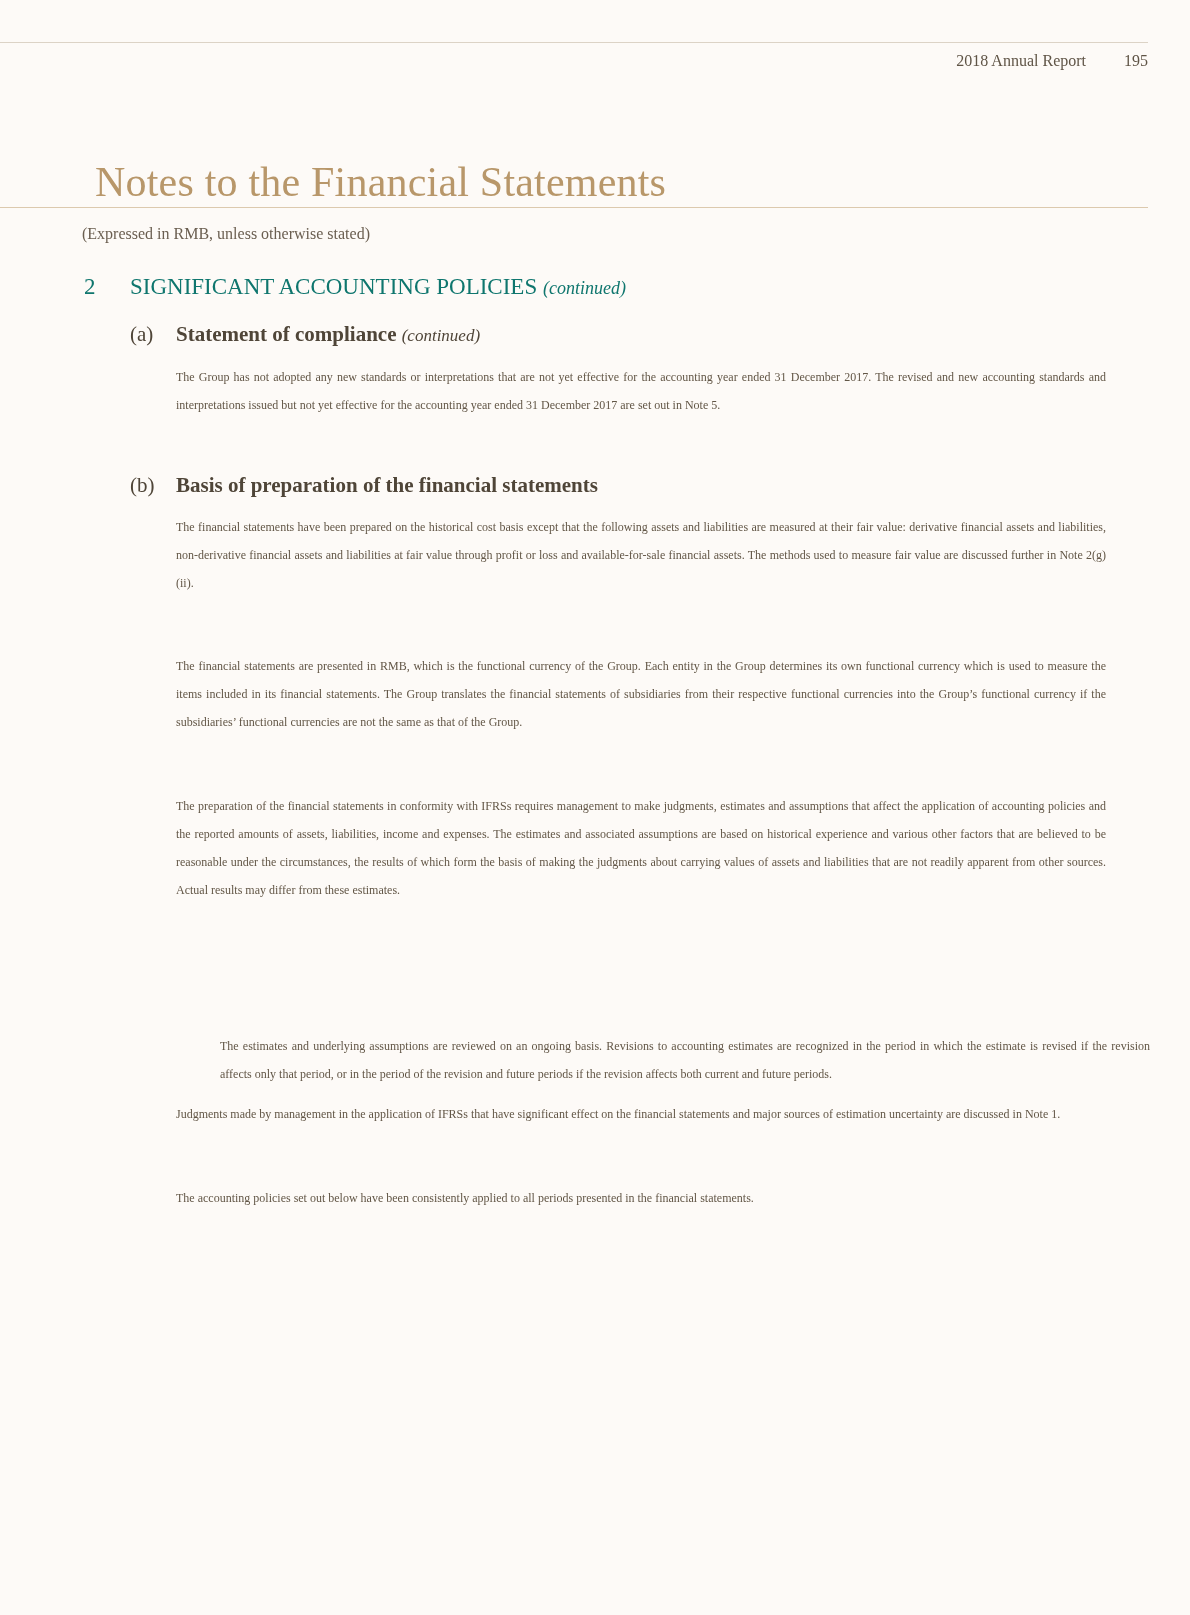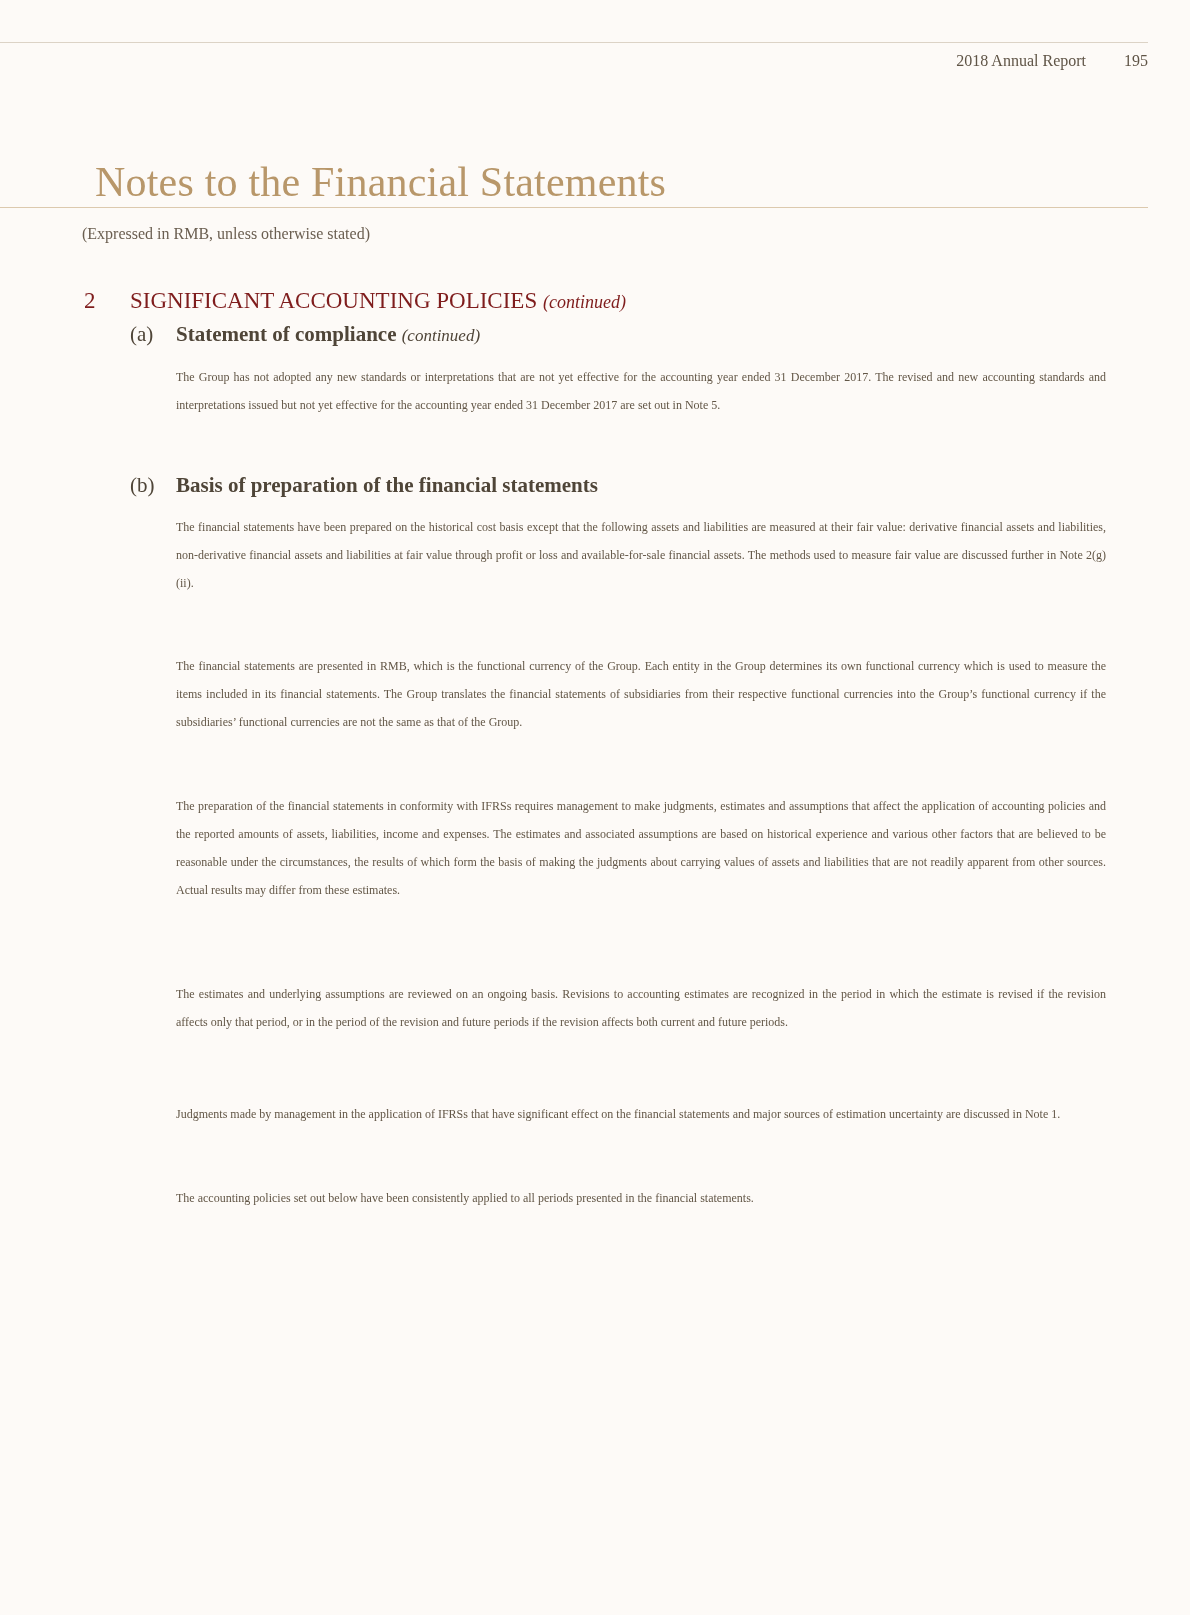--- a/index.html
+++ b/index.html
@@ -57,23 +57,23 @@
       position: absolute;
       left: 82px;
       top: 225px;
       font-size: 16px;
       color: #6a5e50;
       white-space: nowrap;
     }
     .section-heading {
       position: absolute;
       left: 84px;
-      top: 288px;
+      top: 274px;
       font-size: 23px;
-      color: #7f1d1d;
+      color: #0f766e;
       white-space: nowrap;
     }
     .section-heading .num {
       display: inline-block;
       width: 46px;
     }
     .section-heading .cont {
       font-style: italic;
       font-size: 18px;
     }
@@ -136,15 +136,15 @@
 
 <p class="para" style="top:363px;">The Group has not adopted any new standards or interpretations that are not yet effective for the accounting year ended 31 December 2017. The revised and new accounting standards and interpretations issued but not yet effective for the accounting year ended 31 December 2017 are set out in Note 5.</p>
 
 <div class="sub-heading" style="top:473px;">
   <span class="letter">(b)</span><span class="title">Basis of preparation of the financial statements</span>
 </div>
 
 <p class="para" style="top:513px;">The financial statements have been prepared on the historical cost basis except that the following assets and liabilities are measured at their fair value: derivative financial assets and liabilities, non-derivative financial assets and liabilities at fair value through profit or loss and available-for-sale financial assets. The methods used to measure fair value are discussed further in Note 2(g) (ii).</p>
 <p class="para" style="top:652px;">The financial statements are presented in RMB, which is the functional currency of the Group. Each entity in the Group determines its own functional currency which is used to measure the items included in its financial statements. The Group translates the financial statements of subsidiaries from their respective functional currencies into the Group’s functional currency if the subsidiaries’ functional currencies are not the same as that of the Group.</p>
 <p class="para" style="top:792px;">The preparation of the financial statements in conformity with IFRSs requires management to make judgments, estimates and assumptions that affect the application of accounting policies and the reported amounts of assets, liabilities, income and expenses. The estimates and associated assumptions are based on historical experience and various other factors that are believed to be reasonable under the circumstances, the results of which form the basis of making the judgments about carrying values of assets and liabilities that are not readily apparent from other sources. Actual results may differ from these estimates.</p>
-<p class="para" style="top:980px;">The estimates and underlying assumptions are reviewed on an ongoing basis. Revisions to accounting estimates are recognized in the period in which the estimate is revised if the revision affects only that period, or in the period of the revision and future periods if the revision affects both current and future periods.</p>
+<p class="para" style="top:1032px;margin-left:44px;">The estimates and underlying assumptions are reviewed on an ongoing basis. Revisions to accounting estimates are recognized in the period in which the estimate is revised if the revision affects only that period, or in the period of the revision and future periods if the revision affects both current and future periods.</p>
 <p class="para" style="top:1100px;">Judgments made by management in the application of IFRSs that have significant effect on the financial statements and major sources of estimation uncertainty are discussed in Note 1.</p>
 <p class="para" style="top:1184px;">The accounting policies set out below have been consistently applied to all periods presented in the financial statements.</p>
 
 </body></html>

